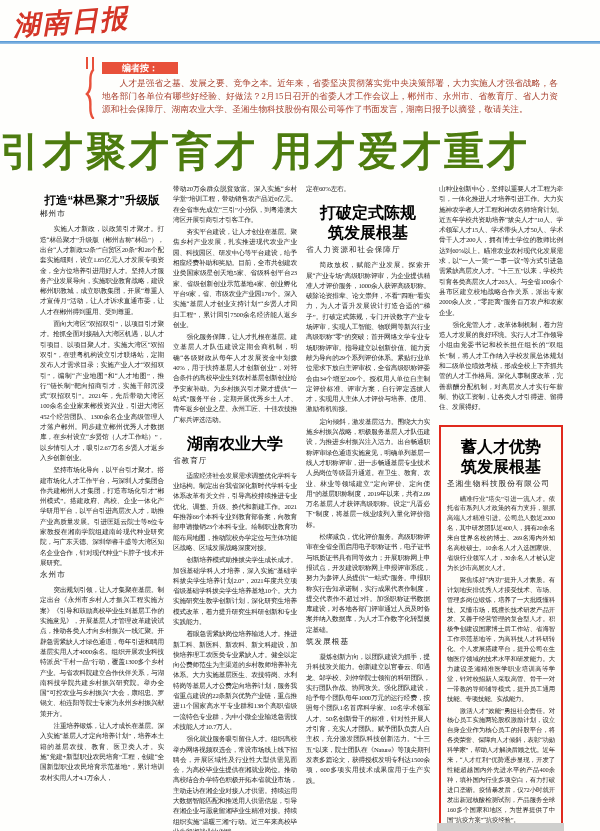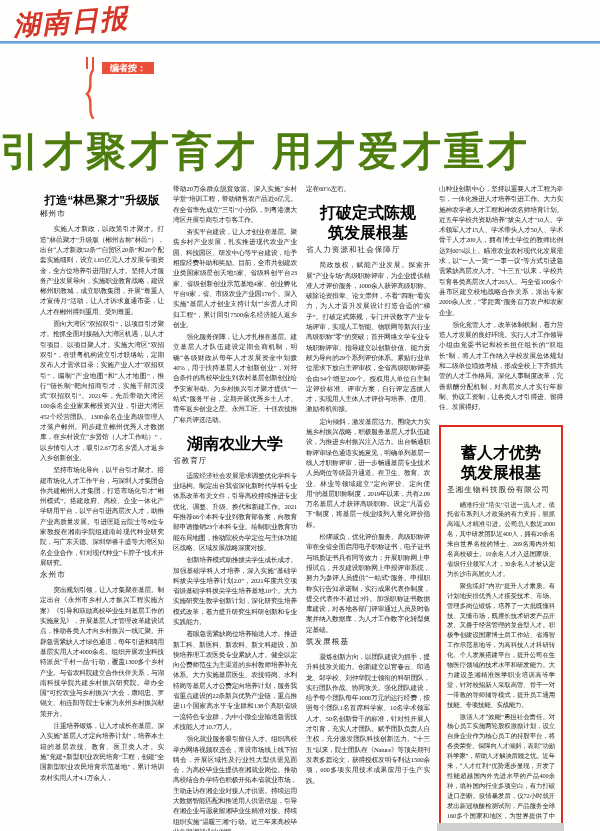--- a/index.html
+++ b/index.html
@@ -9,58 +9,59 @@
   .logo{position:absolute;left:13px;top:4px;font-size:27px;font-weight:bold;font-style:italic;
         color:#d43527;transform:rotate(-4deg);letter-spacing:2px;font-family:"Liberation Serif",serif;}
   .blue-rule{position:absolute;left:0;top:41px;width:600px;height:3px;
         background:linear-gradient(#4f93d2,#9cc4e8);}
   
   .ed-note{position:absolute;left:86px;top:57px;width:472px;height:64px;}
   .ed-ticks{position:absolute;left:0;top:0;width:4px;height:12px;border-left:2px solid #e8503a;border-right:2px solid #e8503a;}
   .ed-brace{position:absolute;left:-2px;top:12px;}
   .ed-body{margin-left:16px;}
   .ed-label{display:inline-block;background:#e8503a;color:#fff;font-size:9px;line-height:12px;
-        padding:0 8px;font-weight:bold;}
+        padding:0 20px;font-weight:bold;}
   .ed-text{margin-top:2px;font-size:8.7px;line-height:13px;text-align:justify;color:#a8402e;
         text-indent:2em;}
   
   .headline{position:absolute;left:0;top:124px;width:496px;text-align:right;
         font-family:"Liberation Sans",sans-serif;font-weight:900;font-size:40px;
         letter-spacing:3px;color:#4d7c0f;white-space:nowrap;}
   
   .cols{position:absolute;left:40px;top:184px;width:524px;height:647px;display:flex;gap:9px;}
   .col{width:124px;height:647px;overflow:hidden;}
   .blk-p,.blk-cont{font-size:6.7px;line-height:10.3px;text-align:justify;color:#1e1e1e;
         letter-spacing:-0.2px;margin:0 0 2px 0;}
   .blk-p{text-indent:2em;}
   .blk-h2{font-family:"Liberation Sans",sans-serif;font-weight:bold;color:#000;text-align:center;
         line-height:1.25;margin:9px 0 2px;white-space:pre-line;letter-spacing:0;}
   .blk-byline{font-size:7.6px;text-align:left;color:#222;margin:1px 0 5px;letter-spacing:1px;}
   
   .sx-box{border:2.5px solid #e02a1e;background:#fffdf9;padding:6px 6px 4px;margin-top:12px;}
-  .sx-box .blk-h2{margin-top:10px;}
+  .sx-box .blk-h2{margin-top:4px;}
   .sx-box .blk-p{font-size:6.4px;line-height:9.9px;}
   .blk-credit{font-size:6.8px;font-weight:bold;text-align:right;margin-top:3px;}
   .bottom-strip{position:absolute;left:437px;top:823px;width:127px;height:8px;background:#cfcfcd;}
 </style>
 </head>
 <body>
 
 <div id="page">
 
   <div class="logo">湖南日报</div>
   <div class="blue-rule"></div>
 
   <div class="ed-note">
     <div class="ed-ticks"></div>
     <svg class="ed-brace" width="12" height="50" viewBox="0 0 12 50">
       <path d="M9,1 C3,8 10,19 3,25 C10,31 3,42 9,49" fill="none" stroke="#e8503a" stroke-width="2.4" stroke-linecap="round"></path>
     </svg>
     <div class="ed-body">
       <span class="ed-label">编者按：</span>
+      <div class="ed-text">人才是强省之基、发展之要、竞争之本。近年来，省委坚决贯彻落实党中央决策部署，大力实施人才强省战略，各地各部门各单位有哪些好经验、好做法？2月15日召开的省委人才工作会议上，郴州市、永州市、省教育厅、省人力资源和社会保障厅、湖南农业大学、圣湘生物科技股份有限公司等作了书面发言，湖南日报予以摘登，敬请关注。</div>
     </div>
   </div>
 
   <div class="headline">引才聚才育才  用才爱才重才</div>
 
   <div class="cols">
     <div class="col">
         <div class="blk blk-h2" style="font-size: 11.5px;">打造“林邑聚才”升级版</div>
         <div class="blk blk-byline">郴州市</div>
         <div class="blk blk-p">实施人才新政，以政策引才聚才。打造“林邑聚才”升级版（郴州古称“林邑”），出台“人才新政52条”“自贸区20条”和26个配套实施细则，设立1.65亿元人才发展专项资金，全方位培养引进用好人才。坚持人才服务产业发展导向，实施职业教育战略，建设郴州职教城，成立职教集团，开展“尊重人才宣传月”活动，让人才诉求直通市委，让人才在郴州得到重用、受到尊重。</div>

